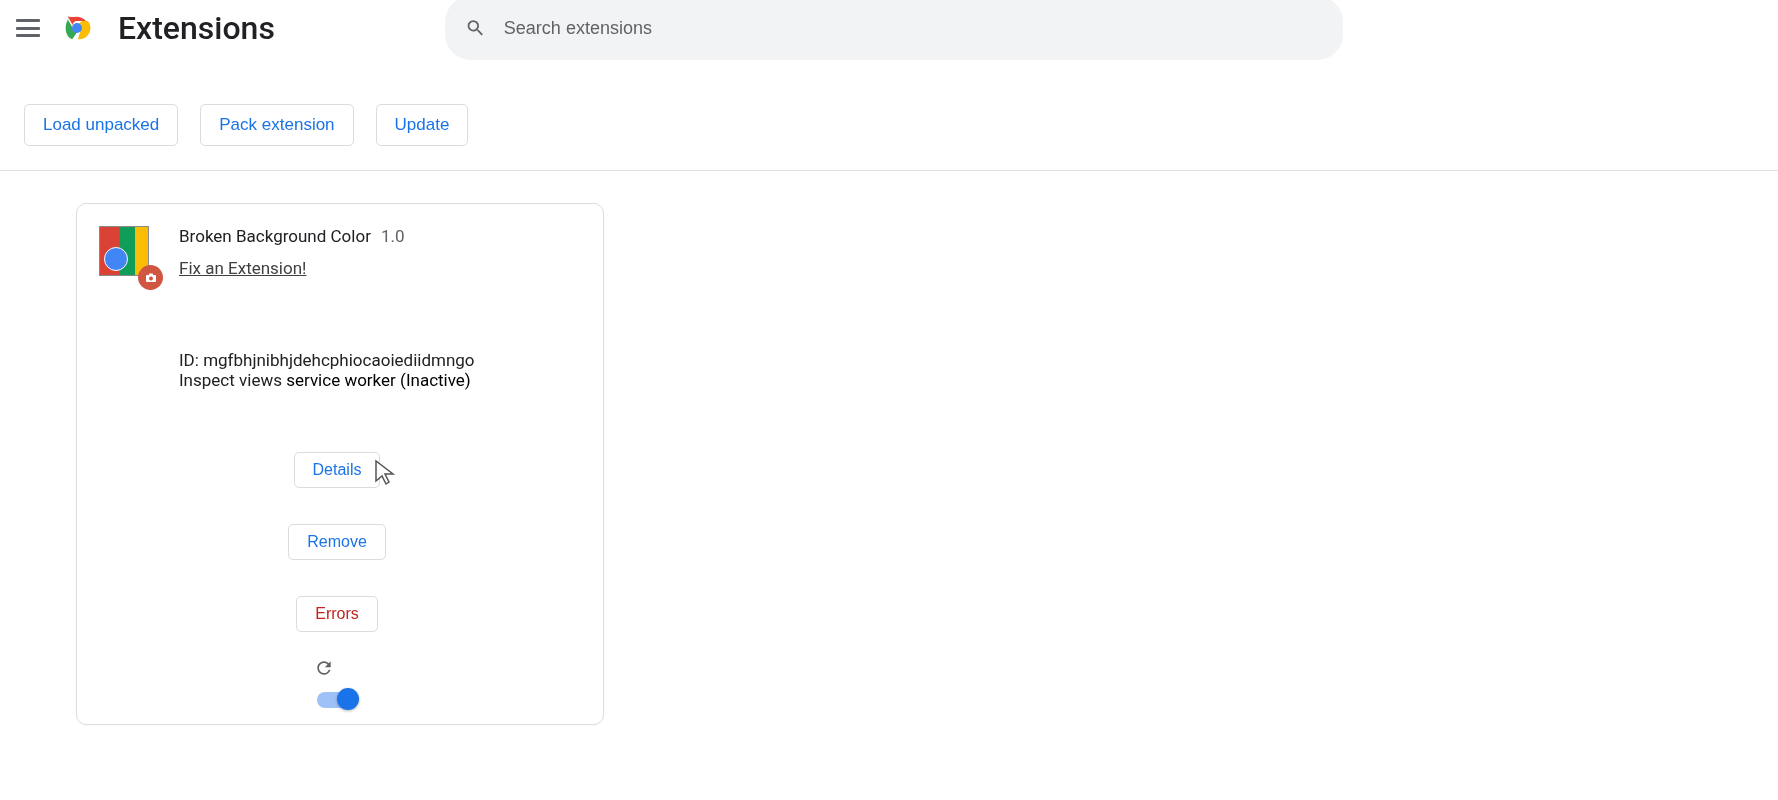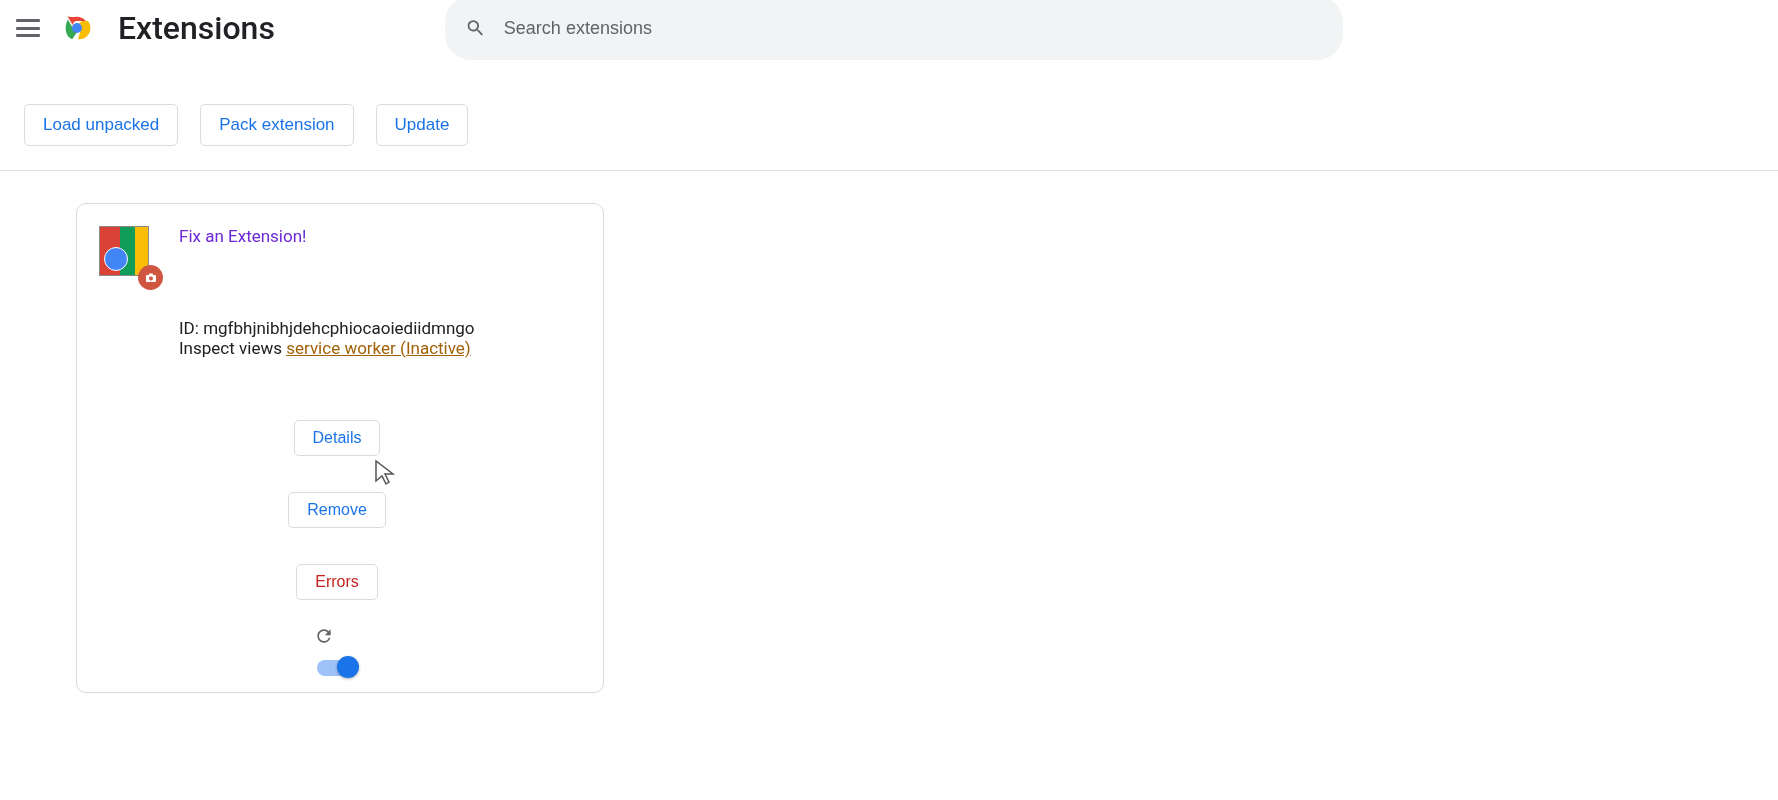--- a/index.html
+++ b/index.html
@@ -113,22 +113,22 @@
     position:absolute; right:-10px; bottom:-10px;
     width:25px; height:25px; border-radius:50%;
     background:#d05641; display:flex; align-items:center; justify-content:center;
   }
   .ext-badge svg { width:12px; height:10px; fill:#fff; }
 
   .card-info { flex: 1; font-size: 17px; color: #202124; }
   .ext-name-row { display: flex; gap: 10px; align-items:baseline; }
   .ext-name { font-weight: 400; }
   .ext-version { color: #5f6368; }
-  .ext-desc { color: #6d28d9; }
-  .sw-link { color: #a16207; text-decoration: underline; cursor:pointer; }
+  .ext-desc { margin-top: 12px; color: #404040; text-decoration: underline; }
+  .sw-link { color: #000000; cursor:pointer; }
 
   .card-actions {
     display: flex;
     align-items: center;
     gap: 12px;
     padding: 0 18px 0 12px;
     margin-top: 38px;
     flex-direction: column;
   }
   .card-actions .btn-outline { padding: 8px 18px; font-size: 16px; }
@@ -208,20 +208,24 @@
         <div class="ext-badge">
           <svg viewBox="0 0 24 20">
               <rect x="2" y="4" width="20" height="14" rx="2"></rect>
               <circle cx="12" cy="11" r="4" fill="#d05641"></circle>
               <rect x="8" y="1" width="8" height="4" rx="1"></rect>
             </svg>
         </div>
       </div>
 
       <div class="card-info">
+        <div class="ext-name-row">
+          <span class="ext-name">Broken Background Color</span>
+          <span class="ext-version">1.0</span>
+        </div>
         <div class="ext-desc">Fix an Extension!</div>
 
         <div style="margin-top:72px;">
           <div class="row">
             <span>ID:</span>
             <span>mgfbhjnibhjdehcphiocaoiediidmngo</span>
           </div>
           <div class="row">
             <span>Inspect views</span>
             <a class="sw-link">service worker (Inactive)</a>

